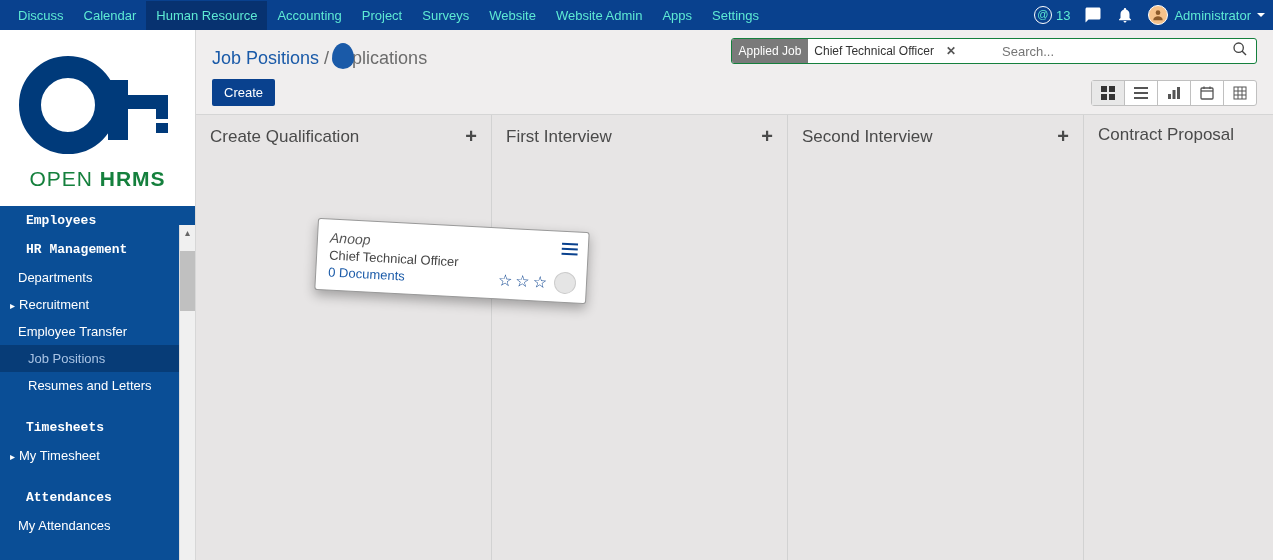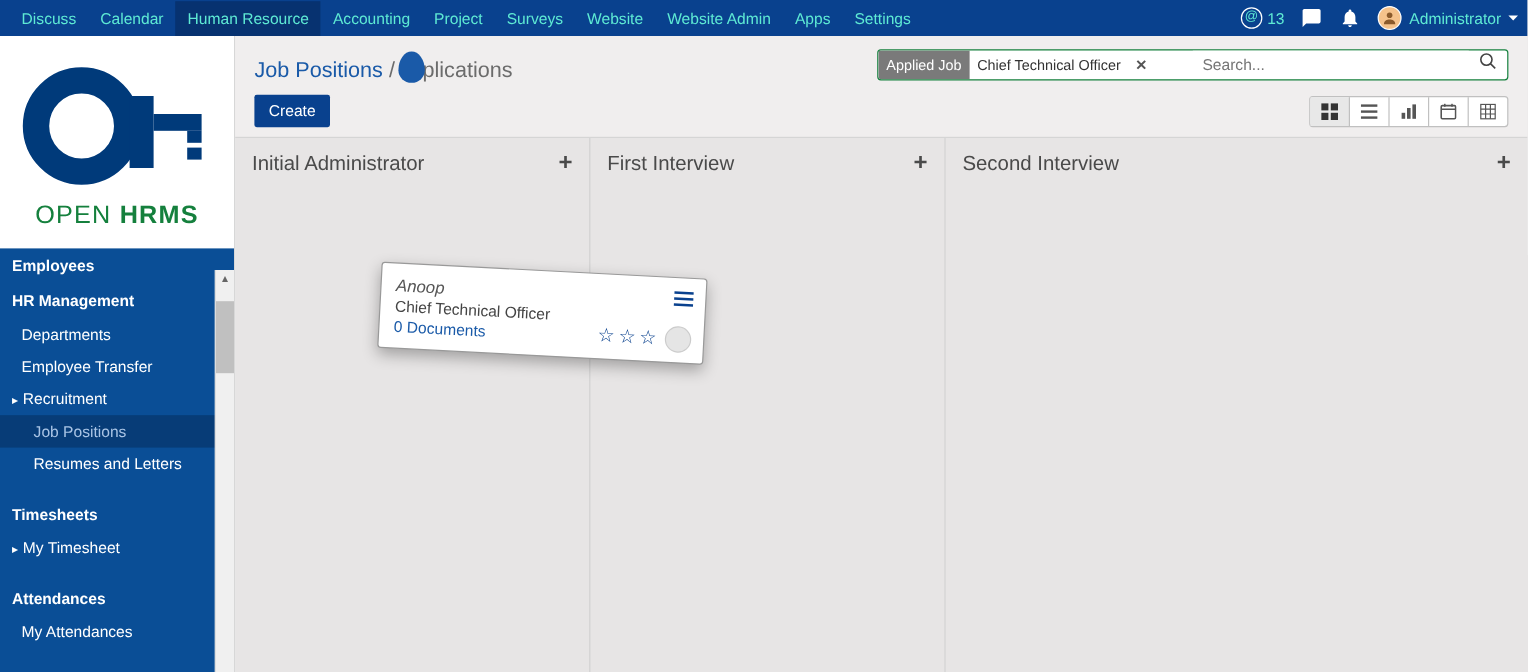--- a/index.html
+++ b/index.html
@@ -115,21 +115,22 @@
     .logo-text .hr { font-weight: 700; }
     .sidebar-menu {
       background: #0a4e96;
       color: #fff;
       flex: 1;
       overflow-y: auto;
       font-size: 13px;
     }
     .side-header {
       font-weight: bold;
-      padding: 7px 10px;
+      padding: 7px 26px;
+      font-family: Liberation Mono, monospace;
     }
     .side-item {
       padding: 6px 10px 6px 18px;
       cursor: pointer;
     }
     .side-item.sub {
       padding-left: 28px;
     }
     .side-item.caret::before {
       content: "▸";
@@ -170,21 +171,21 @@
       flex-direction: column;
       border-left: 1px solid #d7d7d7;
     }
     .control-panel {
       background: #f0eeee;
       border-bottom: 1px solid #d5d5d5;
       padding: 8px 16px;
     }
     .cp-row1 {
       display: flex;
-      align-items: center;
+      align-items: flex-start;
       margin-bottom: 10px;
     }
     .breadcrumb {
       font-size: 18px;
       color: #6c6c6c;
     }
     .breadcrumb a {
       color: #1a5aa8;
       cursor: pointer;
     }
@@ -421,22 +422,22 @@
         <rect x="138" y="68" width="12" height="10" fill="#003a7a"></rect>
       </svg>
       <div class="logo-text">
         <span>OPEN</span> <span class="hr">HRMS</span>
       </div>
     </div>
     <div class="sidebar-menu">
       <div class="side-header">Employees</div>
       <div class="side-header">HR Management</div>
       <div class="side-item">Departments</div>
+      <div class="side-item caret" style="padding-left:10px">Recruitment</div>
       <div class="side-item">Employee Transfer</div>
-      <div class="side-item caret" style="padding-left:10px">Recruitment</div>
       <div class="side-item sub active">Job Positions</div>
       <div class="side-item sub">Resumes and Letters</div>
       <div style="height:14px"></div>
       <div class="side-header">Timesheets</div>
       <div class="side-item caret" style="padding-left:10px">My Timesheet</div>
       <div style="height:14px"></div>
       <div class="side-header">Attendances</div>
       <div class="side-item">My Attendances</div>
 
     </div>
@@ -511,21 +512,21 @@
                 <line x1="9" y1="1" x2="9" y2="13"></line>
               </svg>
           </div>
         </div>
       </div>
     </div>
 
     <div class="kanban">
       <div class="kanban-col">
         <div class="col-header">
-          <span>Initial Administrator</span>
+          <span>Create Qualification</span>
           <span class="plus-icon">+</span>
         </div>
 
         <div class="card">
           <div class="card-name">Anoop</div>
           <div class="card-job">Chief Technical Officer</div>
           <div class="card-docs">0 Documents</div>
           <div class="card-menu">
             <div></div>
               <div></div>
@@ -544,15 +545,20 @@
           <span>First Interview</span>
           <span class="plus-icon">+</span>
         </div>
       </div>
       <div class="kanban-col">
         <div class="col-header">
           <span>Second Interview</span>
           <span class="plus-icon">+</span>
         </div>
       </div>
+      <div class="kanban-col">
+        <div class="col-header">
+          <span>Contract Proposal</span>
+        </div>
+      </div>
     </div>
   </div>
 </div>
 
 </body></html>

